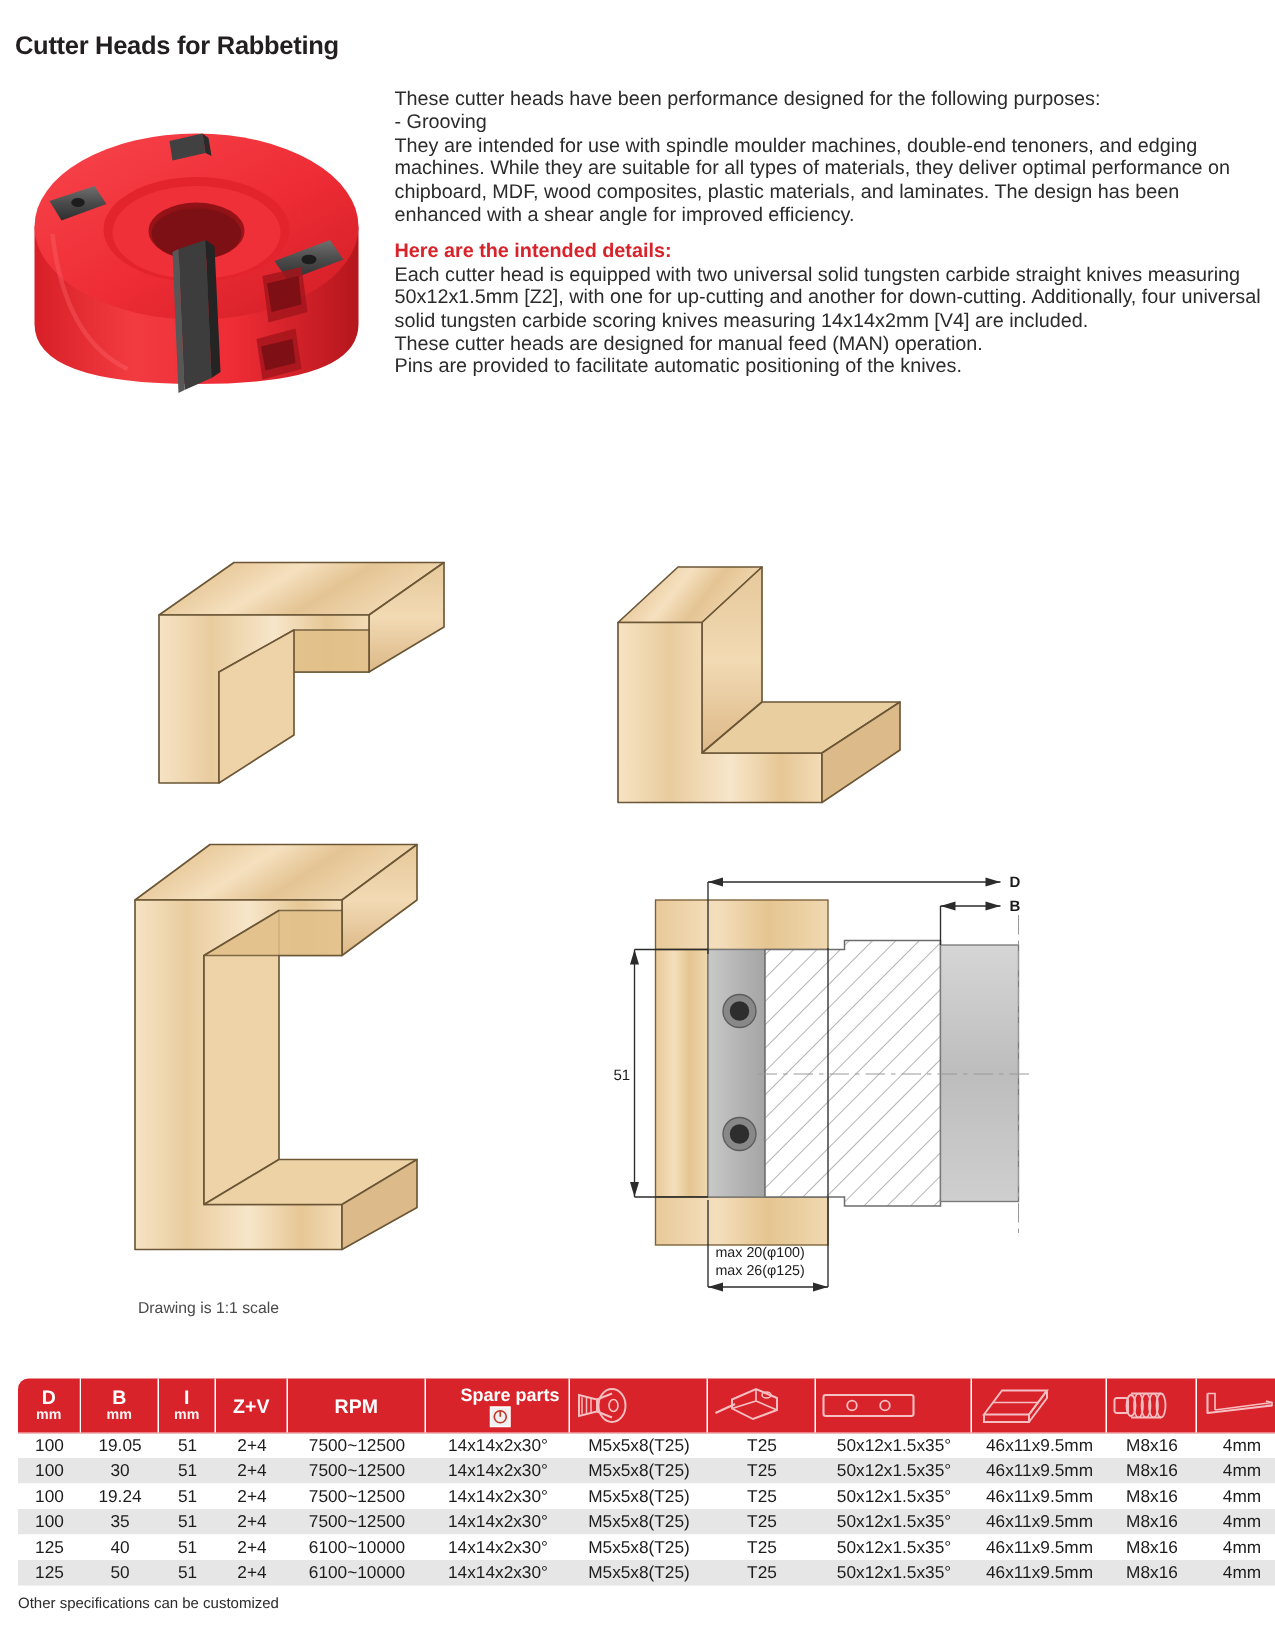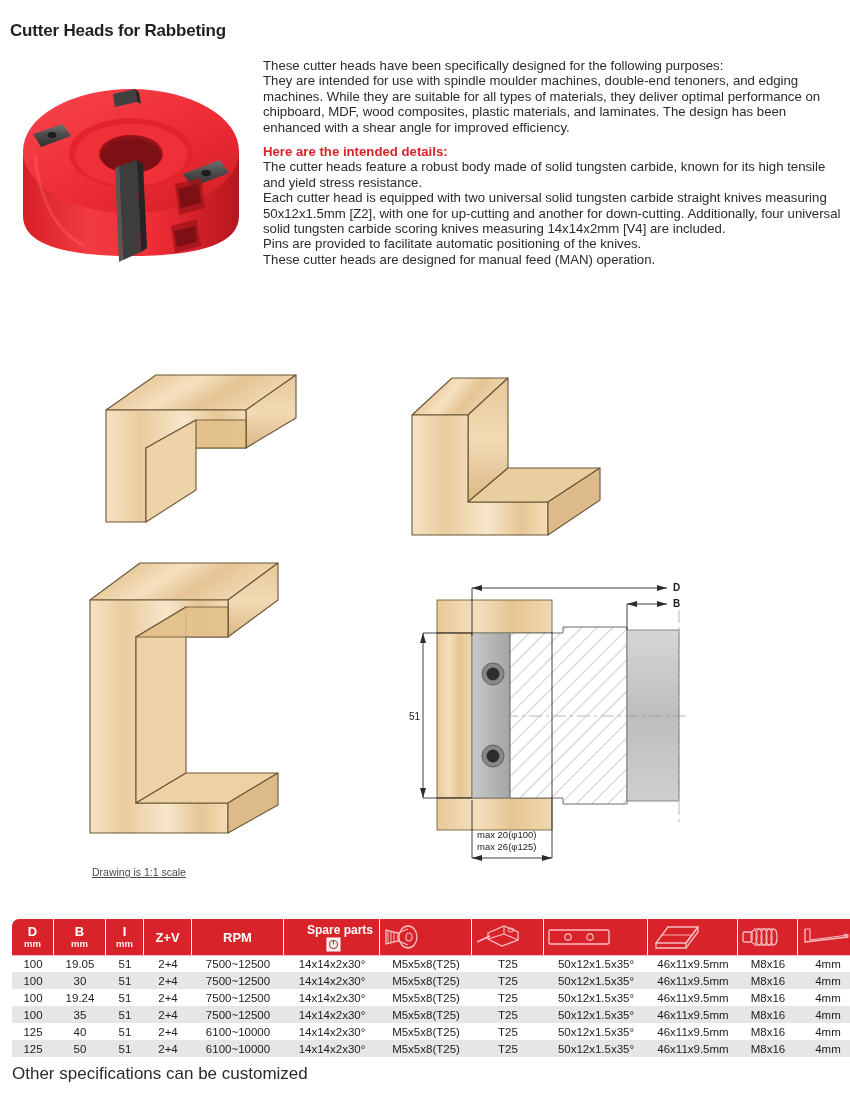--- a/index.html
+++ b/index.html
@@ -36,21 +36,21 @@
   
   .diagram-area { position: absolute; left: 0; top: 355px; width: 850px; height: 540px; }
   .wood-fig { position: absolute; }
   .fig-rabbet-top   { left: 88px;  top: 15px;  }
   .fig-rabbet-bot   { left: 400px; top: 15px;  }
   .fig-groove       { left: 78px;  top: 200px; }
   .fig-section      { left: 405px; top: 215px; }
 
   .scale-note {
     position: absolute; left: 92px; top: 866px;
-    font-size: 10.5px; color: #4a4a4a; text-decoration: underline;
+    font-size: 10.5px; color: #4a4a4a;
   }
 
   
   .spec-table-wrap { position: absolute; left: 12px; top: 919px; width: 826px; }
   table.spec {
     border-collapse: separate; border-spacing: 0;
     width: 826px; table-layout: fixed;
     font-size: 11.5px;
   }
   table.spec thead th {
@@ -74,21 +74,21 @@
     text-align: center; vertical-align: middle;
     color: #1c1c1c; font-size: 11.5px;
     white-space: nowrap;
   }
   table.spec tbody tr:nth-child(even) td { background: #e6e6e6; }
   table.spec tbody tr:nth-child(odd)  td { background: #ffffff; }
   table.spec tbody tr:first-child td { border-top: 1px solid #f4b9bc; }
 
   .footer-note {
     position: absolute; left: 12px; top: 1064px;
-    font-size: 17px; color: #2b2b2b;
+    font-size: 10px; color: #2b2b2b;
   }
 
   svg { display: block; }
 </style>
 </head>
 <body>
 
 <div class="page-title">Cutter Heads for Rabbeting</div>
 
 <div class="top-section">
@@ -151,27 +151,27 @@
       <path d="M160 128 L186 122 L190 152 L164 159 Z" fill="#a5151c" opacity="0.85"></path>
       <path d="M163 133 L184 128 L186 147 L166 152 Z" fill="#7e0f14"></path>
       <path d="M156 170 L182 163 L186 190 L160 197 Z" fill="#a5151c" opacity="0.85"></path>
       <path d="M159 175 L180 170 L182 186 L162 191 Z" fill="#7e0f14"></path>
 
       <path d="M20 100 Q28 170 70 190" stroke="#ff6b70" stroke-width="3" fill="none" opacity="0.35"></path>
     </svg>
   </div>
 
   <div class="desc-block">
-    <p>These cutter heads have been specifically designed for the following purposes:</p>
+    <p>These cutter heads have been performance designed for the following purposes:</p>
+    <p>- Grooving</p>
     <p>They are intended for use with spindle moulder machines, double-end tenoners, and edging machines. While they are suitable for all types of materials, they deliver optimal performance on chipboard, MDF, wood composites, plastic materials, and laminates. The design has been enhanced with a shear angle for improved efficiency.</p>
     <p class="tech-heading">Here are the intended details:</p>
-    <p>The cutter heads feature a robust body made of solid tungsten carbide, known for its high tensile and yield stress resistance.</p>
     <p>Each cutter head is equipped with two universal solid tungsten carbide straight knives measuring 50x12x1.5mm [Z2], with one for up-cutting and another for down-cutting. Additionally, four universal solid tungsten carbide scoring knives measuring 14x14x2mm [V4] are included.</p>
+    <p>These cutter heads are designed for manual feed (MAN) operation.</p>
     <p>Pins are provided to facilitate automatic positioning of the knives.</p>
-    <p>These cutter heads are designed for manual feed (MAN) operation.</p>
   </div>
 </div>
 
 <div class="diagram-area">
 
   <div class="wood-fig fig-rabbet-top">
     <svg width="215" height="170" viewBox="0 0 215 170">
       <defs>
         <linearGradient id="woodTop1" x1="0" y1="0" x2="1" y2="0.3">
           <stop offset="0%" stop-color="#f3dcb8"></stop>

